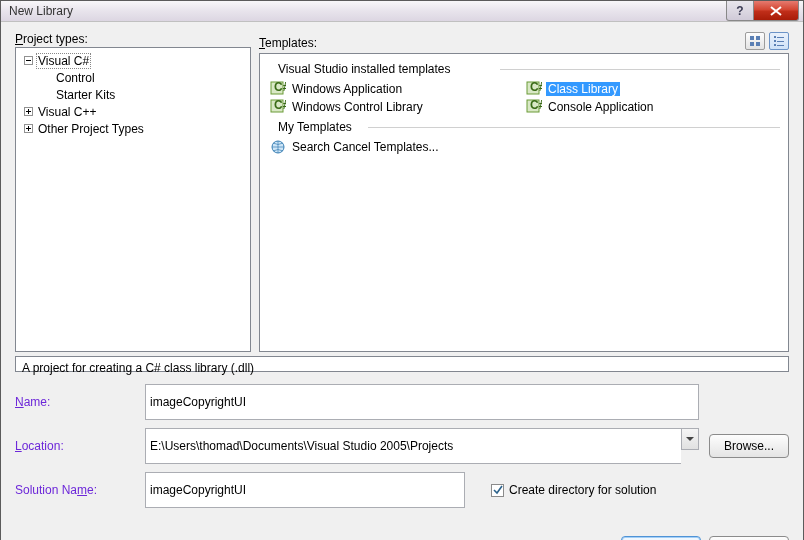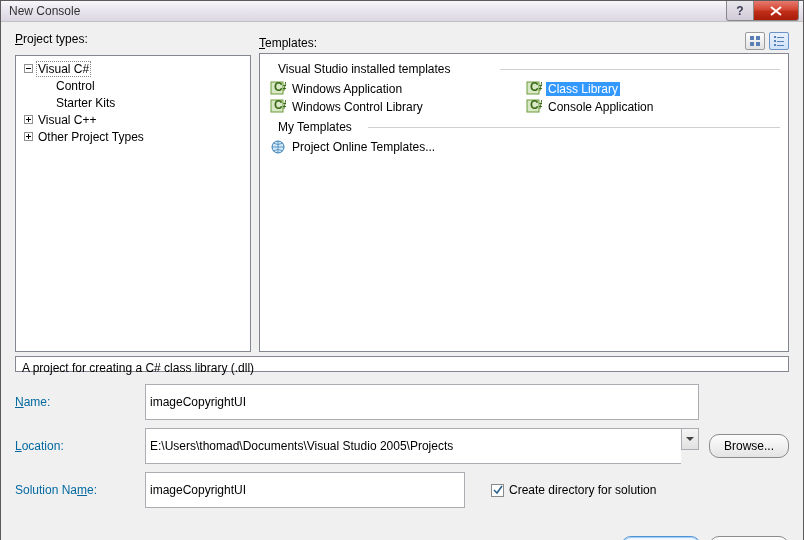--- a/index.html
+++ b/index.html
@@ -12,21 +12,21 @@
 .titlebar .winbtns { display: flex; height: 20px; margin-right: 4px; align-self: flex-start; }
 .titlebar .winbtn { width: 28px; height: 20px; border: 1px solid #888; border-top: none; display: flex; align-items: center; justify-content: center; margin-left: -1px; }
 .titlebar .winbtn.help { background: linear-gradient(to bottom, #e8e6ec, #d0cad8); border-bottom-left-radius: 3px; color: #3b3b53; font-weight: bold; }
 .titlebar .winbtn.close { width: 46px; background: linear-gradient(to bottom, #e67a6f, #d2432f 48%, #c12f1a 52%, #a81c08); border-bottom-right-radius: 3px; }
 .titlebar .winbtn.close svg { width: 12px; height: 10px; }
 
 .body { flex: 1; display: flex; flex-direction: column; padding: 10px 14px 12px 14px; background: #f0f0f0; }
 
 .upper { display: flex; gap: 8px; height: 320px; }
 
-.pane-label { margin-bottom: 9px; color: #000; }
+.pane-label { margin-bottom: 1px; color: #000; }
 .pane-label .ul { text-decoration: underline; }
 
 .tree-pane { width: 236px; display: flex; flex-direction: column; }
 .tree { flex: 1; border: 1px solid #828790; background: #fff; padding: 4px 2px; overflow: auto; }
 .tree-node { display: flex; align-items: center; height: 17px; padding-left: 4px; }
 .tree-toggle { width: 12px; height: 12px; display: inline-flex; align-items: center; justify-content: center; margin-right: 2px; }
 .tree-toggle svg { width: 9px; height: 9px; }
 .tree-label { padding: 0 2px; }
 .tree-label.selected { border: 1px dotted #888; padding: 0 1px; }
 .tree-children { padding-left: 18px; }
@@ -44,46 +44,46 @@
 .tpl-row { display: flex; }
 .tpl-col { width: 50%; }
 .tpl-item { display: flex; align-items: center; height: 18px; gap: 4px; padding-left: 2px; }
 .tpl-item .icon { width: 16px; height: 16px; display: inline-flex; align-items: center; justify-content: center; }
 .tpl-item .label { padding: 0 2px; }
 .tpl-item.selected .label { background: #3399ff; color: #fff; }
 
 .desc { border: 1px solid #828790; background: #fff; padding: 4px 6px; margin-top: 4px; height: 16px; color: #000; }
 
 .form { margin-top: 12px; display: grid; grid-template-columns: 120px 1fr auto; column-gap: 10px; row-gap: 8px; align-items: center; }
-.form label { color: #0369a1; }
+.form label { color: #6d28d9; }
 .form label .ul { text-decoration: underline; }
 .textbox { height: 36px; border: 1px solid #abadb3; background: #fff; padding: 2px 4px; width: 100%; }
 .textbox.narrow { width: 320px; }
 .combo { display: flex; }
 .combo .textbox { flex: 1; border-right: none; }
 .combo .dd { width: 18px; height: 22px; border: 1px solid #abadb3; background: linear-gradient(to bottom,#f5f5f5,#e1e1e1); display:flex; align-items:center; justify-content:center; }
-.btn { height: 24px; min-width: 80px; padding: 0 14px; border: 1px solid #8b8b8b; background: linear-gradient(to bottom,#fdfdfd,#e4e4e4); border-radius: 10px; color: #000; }
+.btn { height: 24px; min-width: 80px; padding: 0 14px; border: 1px solid #8b8b8b; background: linear-gradient(to bottom,#fdfdfd,#e4e4e4); border-radius: 4px; color: #000; }
 .btn.default { border-color: #4f93d6; box-shadow: inset 0 0 0 1px #a3cff7; background: linear-gradient(to bottom,#f2f8fe,#d8ecfd); }
 .check-wrap { display: flex; align-items: center; gap: 5px; }
 .check { width: 13px; height: 13px; border: 1px solid #8b8b8b; background: #fff; display:inline-flex; align-items:center; justify-content:center; }
 .check svg { width: 10px; height: 10px; }
 
 .row3 { display: flex; align-items: center; gap: 26px; }
 
 .footer { display: flex; justify-content: flex-end; gap: 8px; margin-top: 28px; }
 
 .icon-cs { width:16px; height:16px; }
 </style>
 </head>
 <body>
 
 <div class="window">
 
   <div class="titlebar">
-    <span class="title">New Console</span>
+    <span class="title">New Library</span>
     <div class="winbtns">
       <div class="winbtn help">?</div>
       <div class="winbtn close">
         <svg viewBox="0 0 12 10">
             <path d="M1 1 L11 9 M11 1 L1 9" stroke="#fff" stroke-width="2"></path>
           </svg>
       </div>
     </div>
   </div>
 
@@ -205,21 +205,21 @@
             </div>
           </div>
           <div class="tpl-group short">My Templates</div>
           <div class="tpl-item">
             <span class="icon">
                 <svg class="icon-cs" viewBox="0 0 16 16">
                   <circle cx="8" cy="8" r="6" fill="#cfe6f7" stroke="#3a7fb4"></circle>
                   <path d="M2 8 H14 M8 2 V14 M3 4 Q8 7 13 4 M3 12 Q8 9 13 12" stroke="#3a7fb4" fill="none" stroke-width="0.7"></path>
                 </svg>
               </span>
-            <span class="label">Project Online Templates...</span>
+            <span class="label">Search Cancel Templates...</span>
           </div>
         </div>
       </div>
 
     </div>
 
     <div class="desc">A project for creating a C# class library (.dll)</div>
 
     <div class="form">
       <label><span class="ul">N</span>ame:</label>

